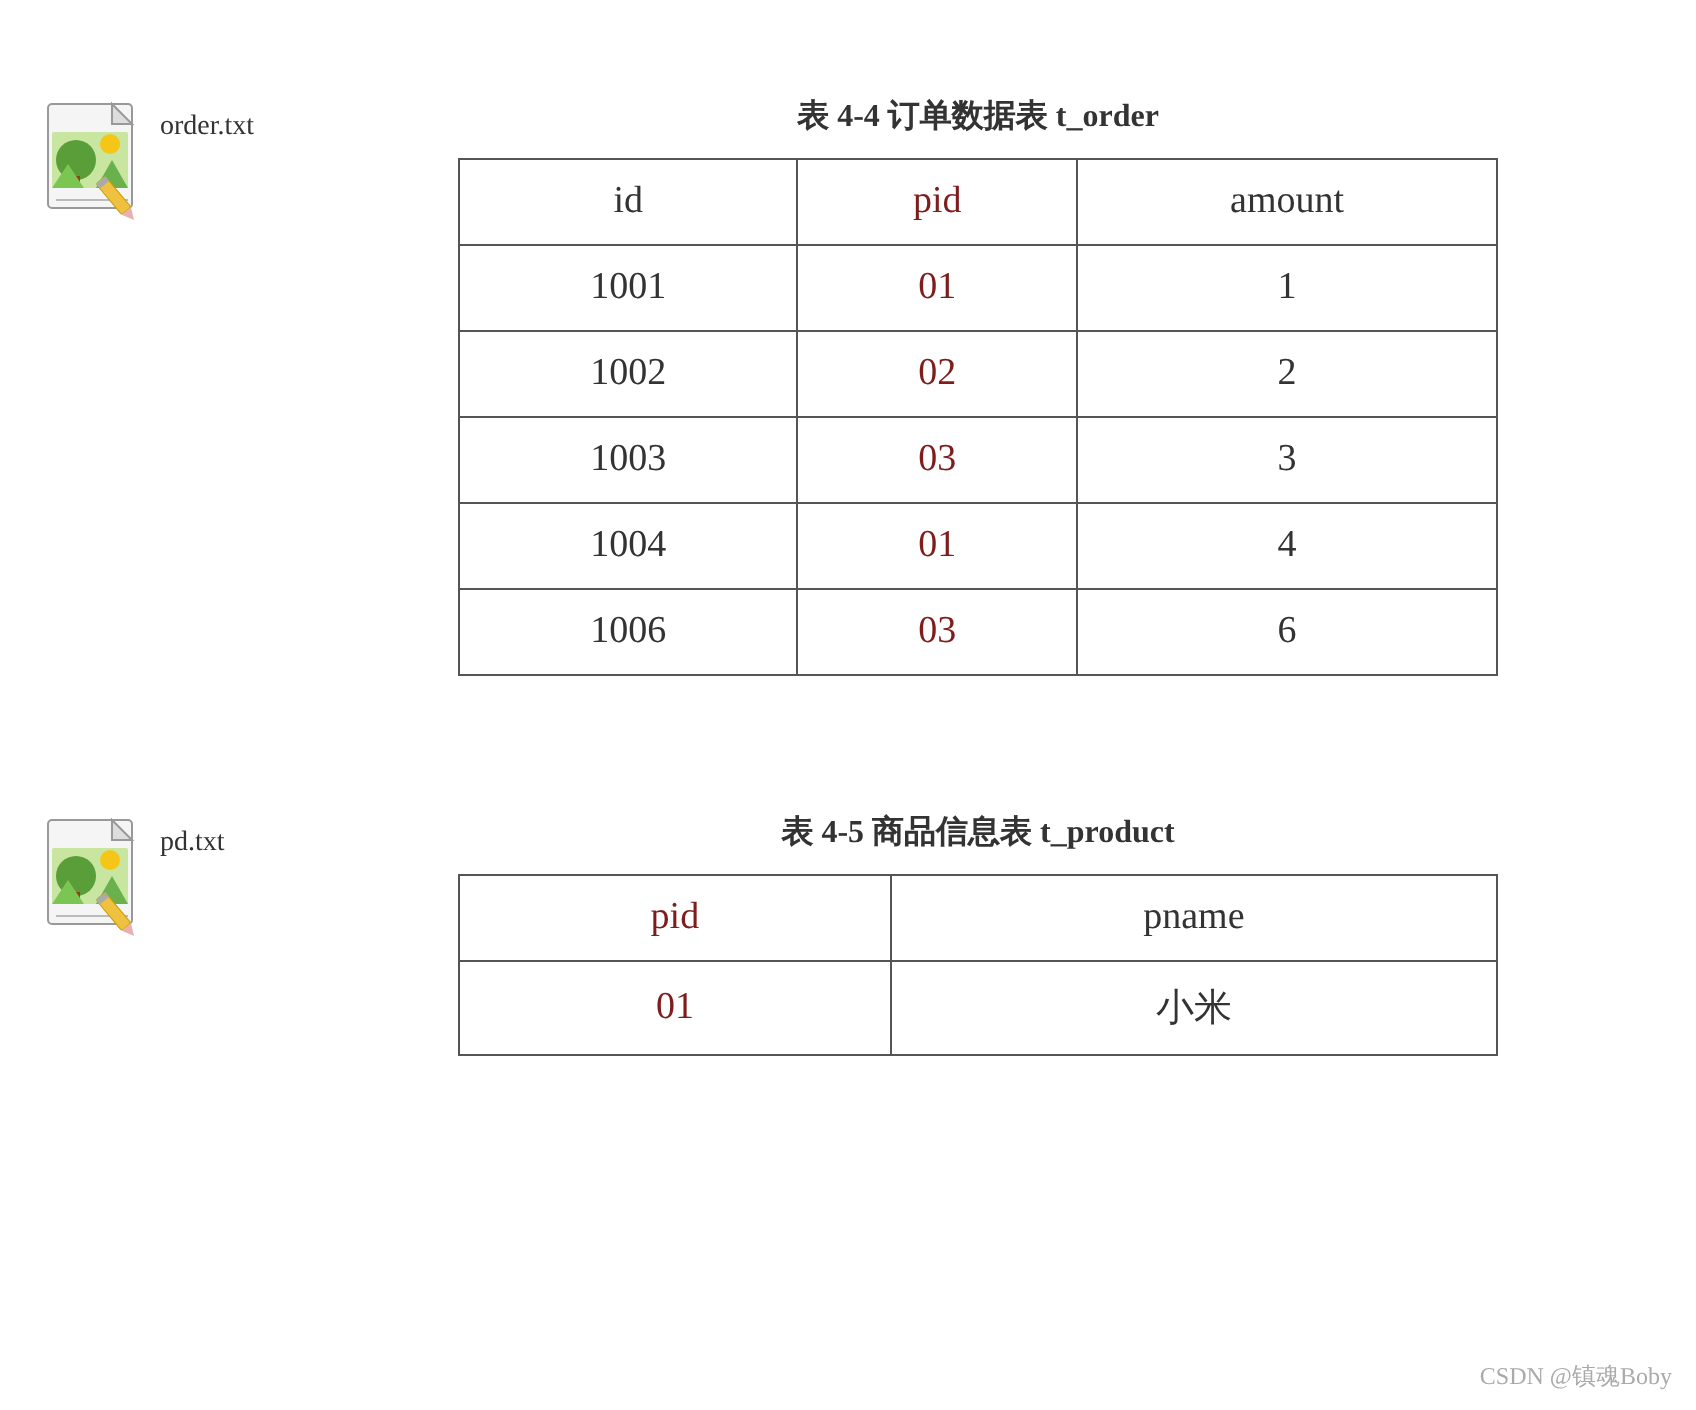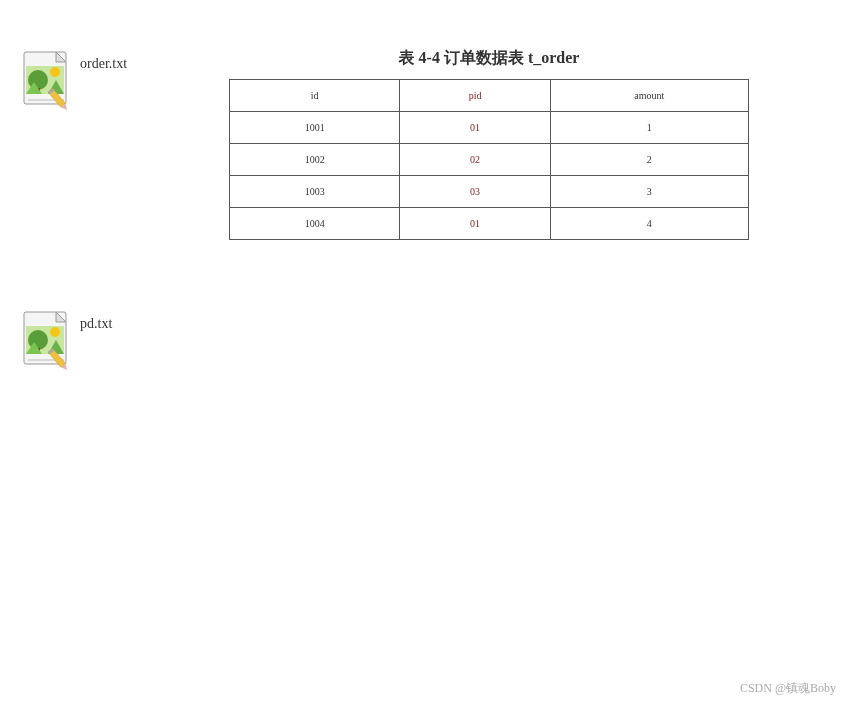--- a/index.html
+++ b/index.html
@@ -62,21 +62,21 @@
       border-collapse: collapse;
       width: 100%;
       max-width: 520px;
       margin: 0 auto;
     }
 
     th, td {
       border: 1.5px solid #555;
       padding: 10px 20px;
       text-align: center;
-      font-size: 10px;
+      font-size: 19px;
     }
 
     thead th {
       font-weight: normal;
       background: #fff;
     }
 
     .red-text {
       color: #7f1d1d;
     }
@@ -155,20 +155,25 @@
             </tr>
             <tr>
               <td>1003</td>
               <td class="red-text">03</td>
               <td>3</td>
             </tr>
             <tr>
               <td>1004</td>
               <td class="red-text">01</td>
               <td>4</td>
+            </tr>
+            <tr>
+              <td>1006</td>
+              <td class="red-text">03</td>
+              <td>6</td>
             </tr>
           </tbody>
       </table>
     </div>
   </div>
 
   <div class="section">
     <div class="file-icon-container">
       <div class="file-icon">
         <svg class="file-svg" viewBox="0 0 60 70" xmlns="http://www.w3.org/2000/svg">
@@ -184,17 +189,34 @@
           <g transform="translate(28, 42) rotate(-40)">
             <rect x="0" y="0" width="6" height="20" rx="1" fill="#f0c040" stroke="#c8a000" stroke-width="0.5"></rect>
             <polygon points="0,20 6,20 3,26" fill="#e8b0b0"></polygon>
             <rect x="0" y="0" width="6" height="3" fill="#aaa"></rect>
           </g>
         </svg>
       </div>
       <div class="file-label">pd.txt</div>
     </div>
 
+    <div class="table-section">
+      <div class="table-title">表 4-5  商品信息表 t_product</div>
+      <table>
+        <thead>
+          <tr>
+            <th class="red-text">pid</th>
+            <th>pname</th>
+          </tr>
+        </thead>
+        <tbody id="table2-body">
+        <tr>
+              <td class="red-text">01</td>
+              <td>小米</td>
+            </tr>
+          </tbody>
+      </table>
+    </div>
   </div>
 
 </div>
 
 <div class="watermark">CSDN @镇魂Boby</div>
 
 </body></html>

